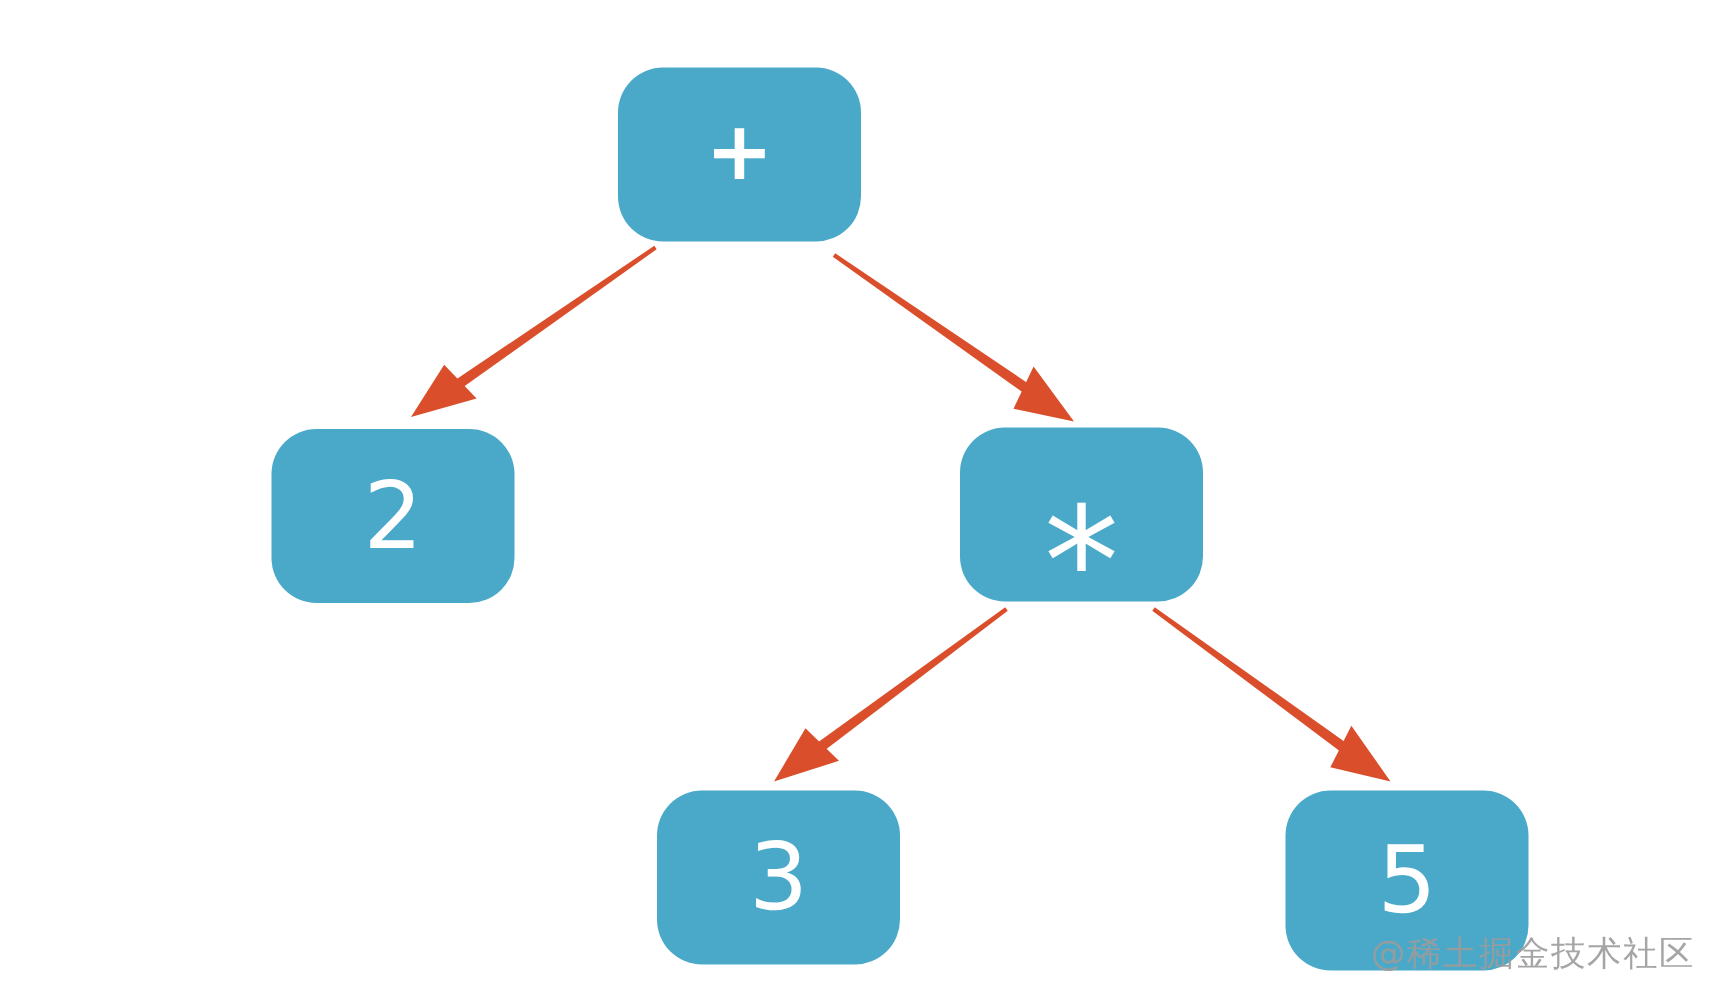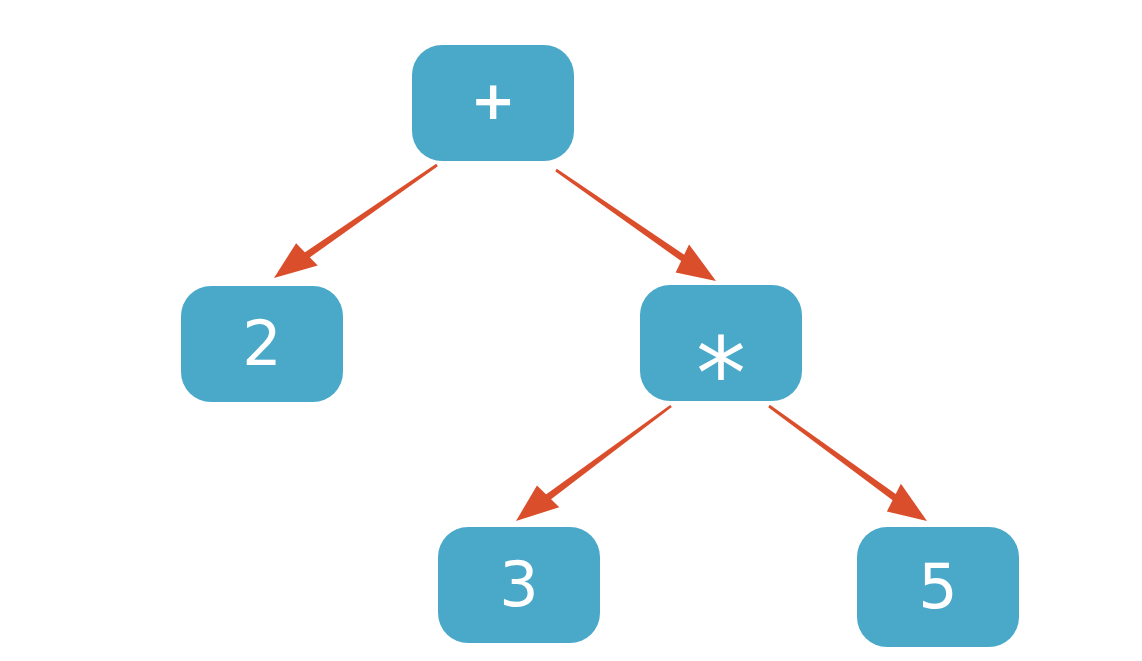--- a/index.html
+++ b/index.html
@@ -94,14 +94,15 @@
   </div>
 
   <div class="node" id="node-right-left">
     <span class="label">3</span>
   </div>
 
   <div class="node" id="node-right-right">
     <span class="label">5</span>
   </div>
 
+  <div id="watermark">@稀土掘金技术社区</div>
 
 </div>
 
 </body></html>

